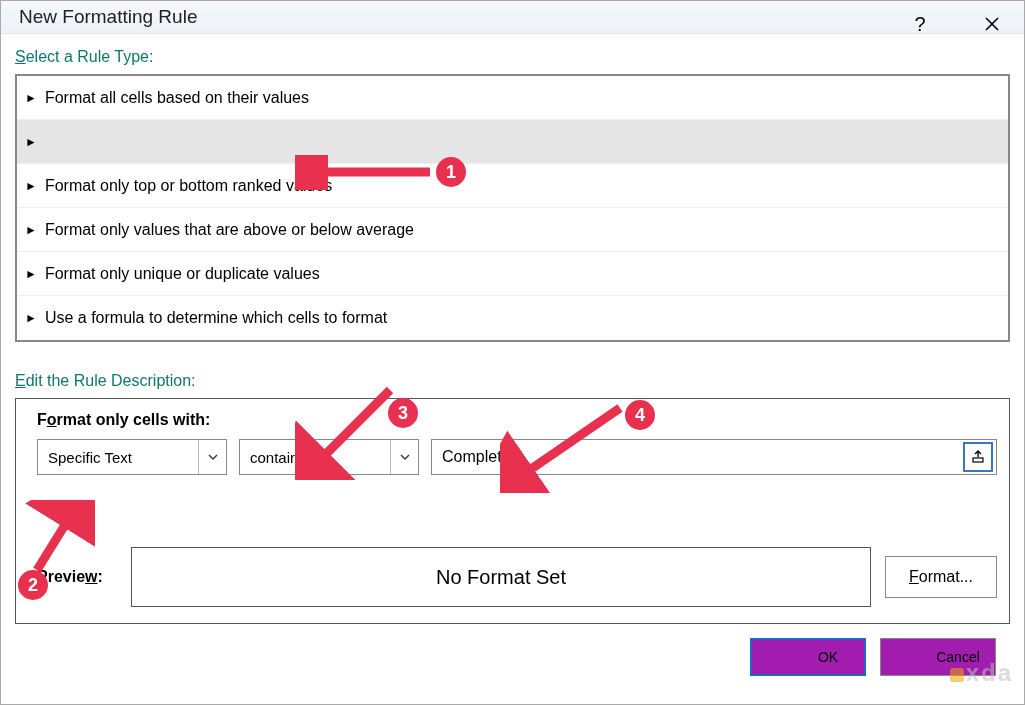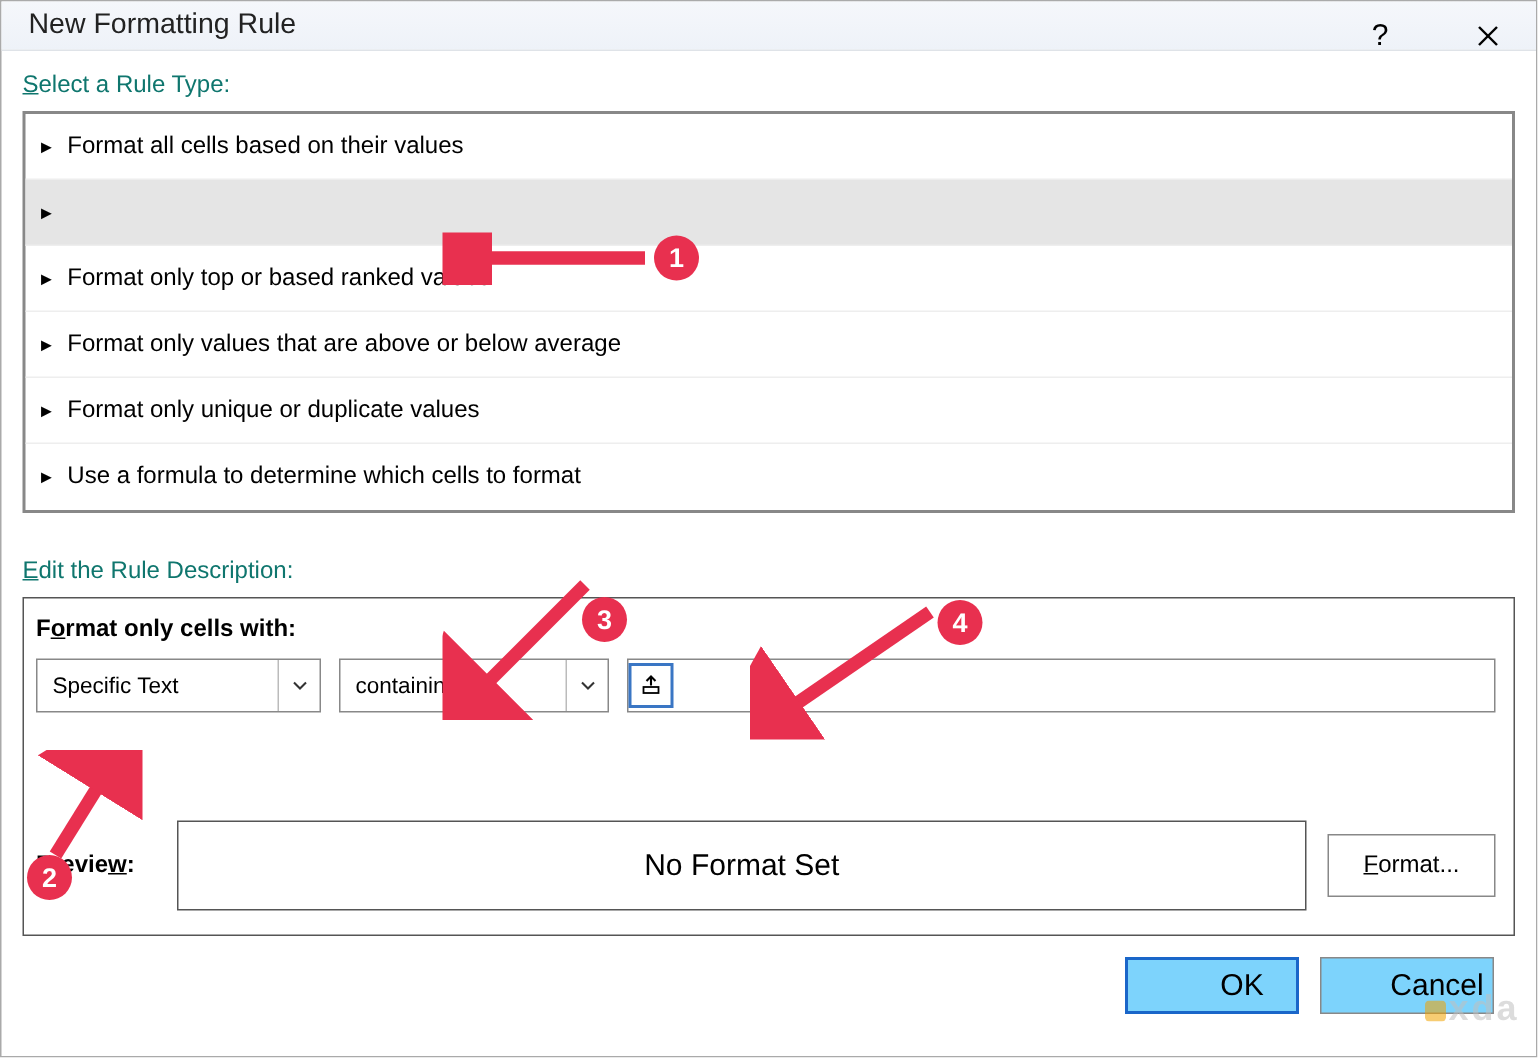--- a/index.html
+++ b/index.html
@@ -85,21 +85,21 @@
   .rule-item.selected { background: #e5e5e5; }
   .bullet {
     font-size: 12px;
     margin-right: 8px;
     color: #000;
   }
 
   .edit-section { margin-top: 30px; }
   .edit-box {
     border: 1px solid #555;
-    padding: 12px 12px 16px 8px;
+    padding: 12px 12px 16px 21px;
     margin-top: 6px;
   }
   .format-with-label {
     font-weight: bold;
     font-size: 16px;
     margin-bottom: 10px;
   }
   .selectors-row {
     display: flex;
     gap: 12px;
@@ -191,26 +191,26 @@
   .footer {
     display: flex;
     justify-content: flex-end;
     gap: 14px;
     padding: 14px 14px 18px 0;
   }
   .ok-btn, .cancel-btn {
     width: 116px;
     height: 38px;
     border: 1px solid #888;
-    background: #7dd3fc;
-    display: flex;
-    align-items: center;
-    justify-content: center;
-    cursor: pointer;
-    font-size: 20px;
+    background: #a21caf;
+    display: flex;
+    align-items: center;
+    justify-content: center;
+    cursor: pointer;
+    font-size: 14px;
     padding-left: 40px;
   }
   .ok-btn { border: 2px solid #1a66c9; }
 
   
   .annotation-layer {
     position: absolute;
     inset: 0;
     pointer-events: none;
   }
@@ -265,21 +265,21 @@
     <div class="rule-type-box">
       <div class="rule-item">
         <span class="bullet">►</span>
         <span>Format all cells based on their values</span>
       </div>
       <div class="rule-item selected">
         <span class="bullet">►</span>
       </div>
       <div class="rule-item">
         <span class="bullet">►</span>
-        <span>Format only top or based ranked values</span>
+        <span>Format only top or bottom ranked values</span>
       </div>
       <div class="rule-item">
         <span class="bullet">►</span>
         <span>Format only values that are above or below average</span>
       </div>
       <div class="rule-item">
         <span class="bullet">►</span>
         <span>Format only unique or duplicate values</span>
       </div>
       <div class="rule-item">
@@ -303,20 +303,21 @@
           </div>
           <div class="dropdown" style="width:180px">
             <span>containing</span>
             <span class="chev">
                 <svg viewBox="0 0 10 10">
                   <polyline points="1,3 5,7 9,3" fill="none" stroke="#333" stroke-width="1.4"></polyline>
                 </svg>
               </span>
           </div>
           <div class="value-input-wrap">
+            <input class="value-input" type="text" value="Completed" style="">
             <div class="range-btn">
               <svg viewBox="0 0 14 14">
                 <rect x="2" y="8" width="10" height="4" fill="none" stroke="#000" stroke-width="1.2"></rect>
                 <polyline points="7,7 7,2" stroke="#000" stroke-width="1.4"></polyline>
                 <polyline points="4,4 7,1 10,4" fill="none" stroke="#000" stroke-width="1.4"></polyline>
               </svg>
             </div>
           </div>
         </div>
 

